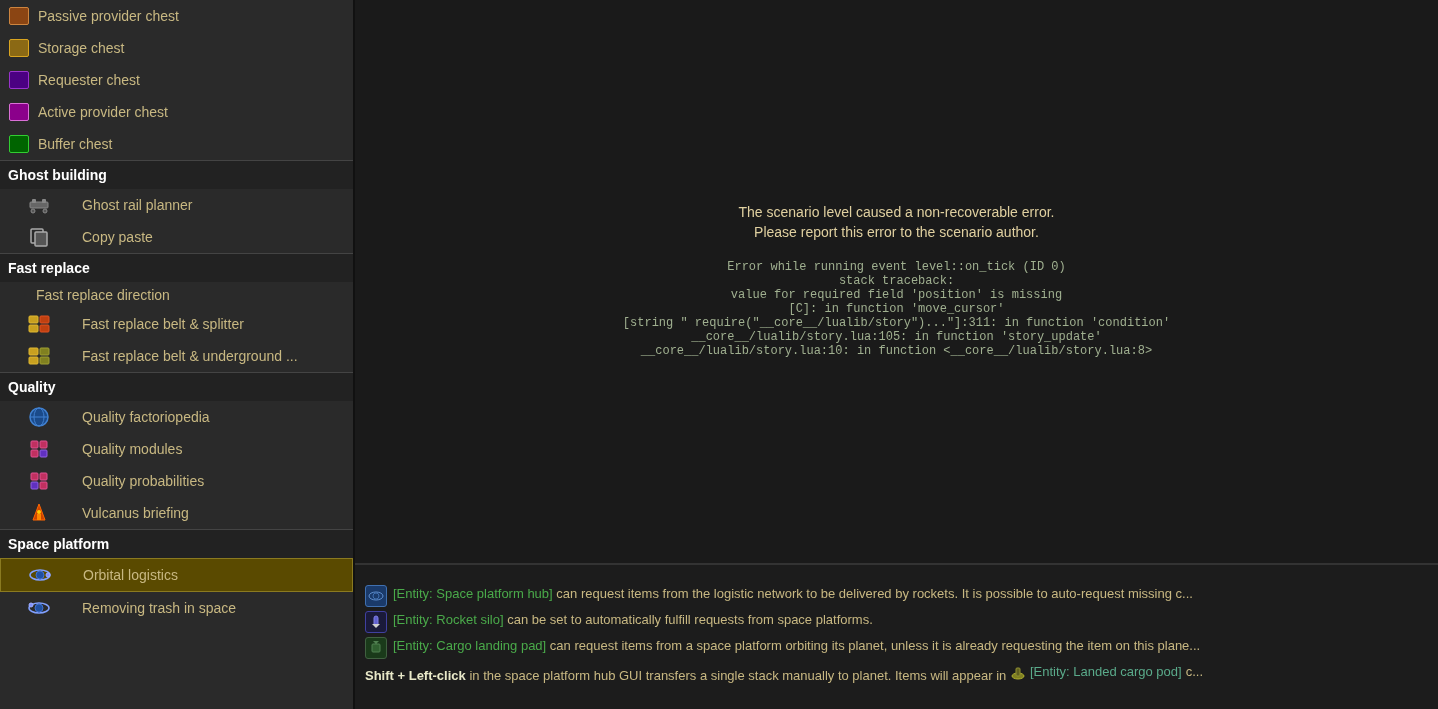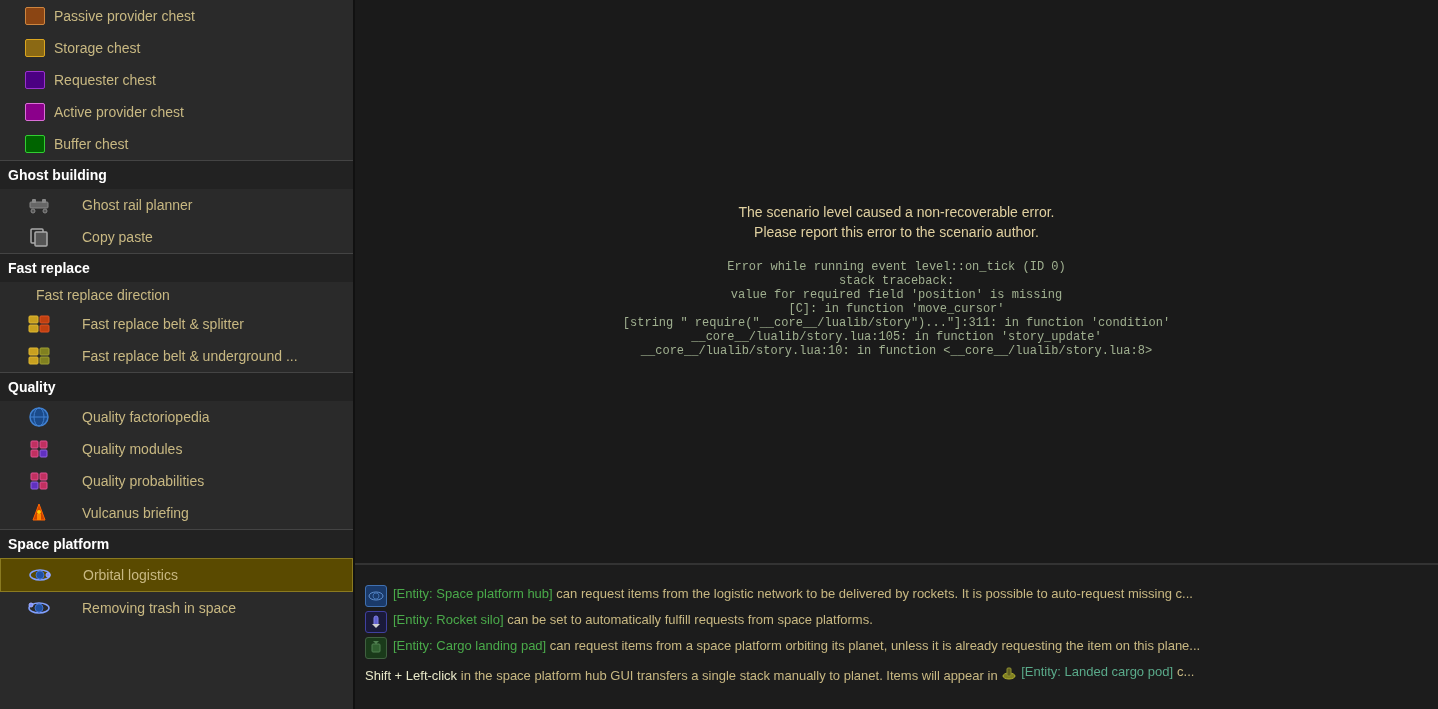--- a/index.html
+++ b/index.html
@@ -25,21 +25,21 @@
       flex-shrink: 0;
     }
 
     #sidebar::-webkit-scrollbar { width: 8px; }
     #sidebar::-webkit-scrollbar-track { background: #1a1a1a; }
     #sidebar::-webkit-scrollbar-thumb { background: #555; border-radius: 4px; }
 
     .sidebar-item {
       display: flex;
       align-items: center;
-      padding: 5px 10px 5px 24px;
+      padding: 5px 10px 5px 8px;
       cursor: pointer;
       color: #c8b882;
       gap: 8px;
       background: #2a2a2a;
     }
     .sidebar-item.active { background: #5a4a00; border: 1px solid #8a7a20; }
 
     .sidebar-section-header {
       padding: 6px 8px;
       color: #ffffff;
@@ -127,21 +127,21 @@
       flex-shrink: 0;
       display: flex;
       align-items: center;
       justify-content: center;
       font-size: 12px;
     }
 
     .info-text { color: #c8b882; flex: 1; }
     .info-text .green-link { color: #4aaa4a; }
     .info-text .teal-link { color: #5aaa8a; }
-    .info-text .highlight { color: #e8e8c8; font-weight: normal; text-align: center; }
+    .info-text .highlight { color: #e8e8c8; font-weight: bold; text-align: center; }
   </style>
 </head>
 <body>
 
 <div id="sidebar">
 
   <div class="sidebar-item">
     <div class="icon-box">
       <div style="width:20px;height:18px;background:#8B4513;border:1px solid #cd853f;border-radius:2px;"></div>
     </div>

